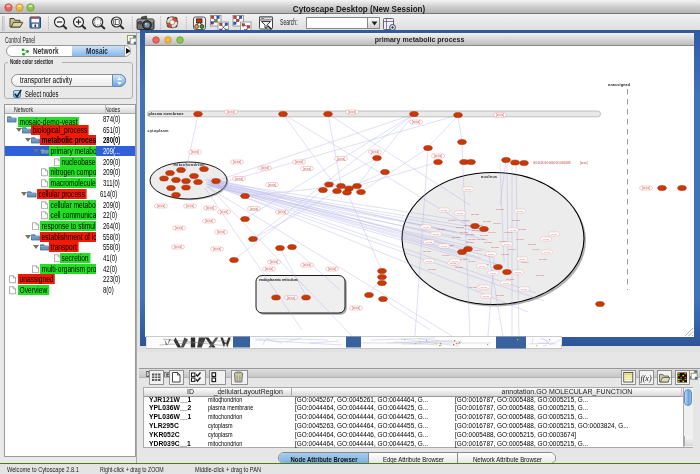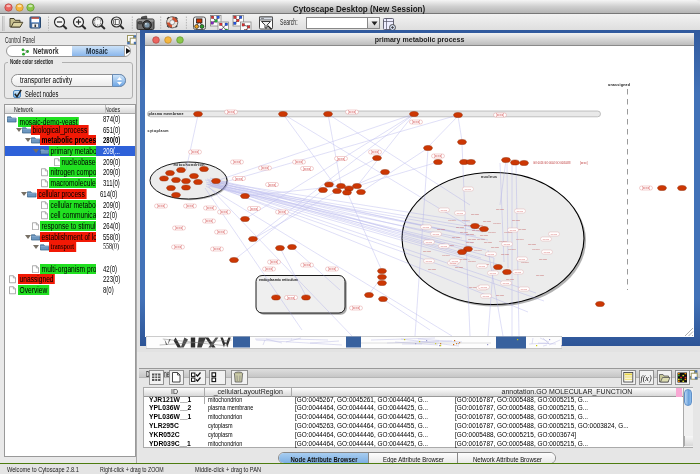--- a/index.html
+++ b/index.html
@@ -312,30 +312,40 @@
       <div style="position:absolute;left:20.0px;top:3.2px;width:0;height:0;border-left:3.4px solid transparent;border-right:3.4px solid transparent;border-top:4.6px solid #777065"></div>
       <div style="position:absolute;left:26.0px;top:1.2px;line-height:0"><svg width="9.5" height="8" viewBox="0 0 11 9">
           <path d="M0.5 2.5 L0.5 8 L10.5 8 L10.5 3.5 L5.5 3.5 L4.5 2 L0.5 2 Z" fill="#6d97c0" stroke="#2f5a80" stroke-width="0.8"></path>
           <path d="M0.5 3.8 L10.5 3.8" stroke="#8fb3d4" stroke-width="0.7"></path>
         </svg></div>
       <div style="position:absolute;left:35.5px;top:0.2px;width:55.5px;height:10px;overflow:hidden">
         <div style="position:absolute;left:0;top:0;background:#f21905;font-size:8.3px;line-height:10px;color:#000;padding:0 2px;white-space:nowrap;transform:scaleX(0.8);transform-origin:0 0">establishment of localiz</div>
       </div>
       <div style="position:absolute;left:98.5px;top:0.2px;font-size:8.3px;line-height:10px;color:#000;white-space:nowrap;transform:scaleX(0.72);transform-origin:0 0">558(0)</div>
     </div>
-    <div style="position:absolute;left:4.5px;top:242.2px;width:130px;height:10.4px;font-family:Liberation Serif, serif;">
+    <div style="position:absolute;left:4.5px;top:242.2px;width:130px;height:10.4px;">
       <div style="position:absolute;left:28.5px;top:3.2px;width:0;height:0;border-left:3.4px solid transparent;border-right:3.4px solid transparent;border-top:4.6px solid #777065"></div>
       <div style="position:absolute;left:35.0px;top:1.2px;line-height:0"><svg width="9.5" height="8" viewBox="0 0 11 9">
           <path d="M0.5 2.5 L0.5 8 L10.5 8 L10.5 3.5 L5.5 3.5 L4.5 2 L0.5 2 Z" fill="#6d97c0" stroke="#2f5a80" stroke-width="0.8"></path>
           <path d="M0.5 3.8 L10.5 3.8" stroke="#8fb3d4" stroke-width="0.7"></path>
         </svg></div>
       <div style="position:absolute;left:44.5px;top:0.2px;width:46.5px;height:10px;overflow:hidden">
         <div style="position:absolute;left:0;top:0;background:#f21905;font-size:8.3px;line-height:10px;color:#000;padding:0 2px;white-space:nowrap;transform:scaleX(0.8);transform-origin:0 0">transport</div>
       </div>
       <div style="position:absolute;left:98.5px;top:0.2px;font-size:8.3px;line-height:10px;color:#000;white-space:nowrap;transform:scaleX(0.72);transform-origin:0 0">558(0)</div>
+    </div>
+    <div style="position:absolute;left:4.5px;top:252.9px;width:130px;height:10.4px;">
+      <div style="position:absolute;left:49.0px;top:1.2px;line-height:0"><svg width="7" height="8.5" viewBox="0 0 8 9">
+          <path d="M0.5 0.5 L5 0.5 L7.5 3 L7.5 8.5 L0.5 8.5 Z" fill="#fff" stroke="#888" stroke-width="0.8"></path>
+          <path d="M5 0.5 L5 3 L7.5 3" fill="none" stroke="#888" stroke-width="0.7"></path>
+        </svg></div>
+      <div style="position:absolute;left:55.5px;top:0.2px;width:35.5px;height:10px;overflow:hidden">
+        <div style="position:absolute;left:0;top:0;background:#21e021;font-size:8.3px;line-height:10px;color:#000;padding:0 2px;white-space:nowrap;transform:scaleX(0.8);transform-origin:0 0">secretion</div>
+      </div>
+      <div style="position:absolute;left:98.5px;top:0.2px;font-size:8.3px;line-height:10px;color:#000;white-space:nowrap;transform:scaleX(0.72);transform-origin:0 0">41(0)</div>
     </div>
     <div style="position:absolute;left:4.5px;top:263.6px;width:130px;height:10.4px;">
       <div style="position:absolute;left:27.5px;top:1.2px;line-height:0"><svg width="7" height="8.5" viewBox="0 0 8 9">
           <path d="M0.5 0.5 L5 0.5 L7.5 3 L7.5 8.5 L0.5 8.5 Z" fill="#fff" stroke="#888" stroke-width="0.8"></path>
           <path d="M5 0.5 L5 3 L7.5 3" fill="none" stroke="#888" stroke-width="0.7"></path>
         </svg></div>
       <div style="position:absolute;left:35.5px;top:0.2px;width:55.5px;height:10px;overflow:hidden">
         <div style="position:absolute;left:0;top:0;background:#21e021;font-size:8.3px;line-height:10px;color:#000;padding:0 2px;white-space:nowrap;transform:scaleX(0.8);transform-origin:0 0">multi-organism process</div>
       </div>
       <div style="position:absolute;left:98.5px;top:0.2px;font-size:8.3px;line-height:10px;color:#000;white-space:nowrap;transform:scaleX(0.72);transform-origin:0 0">42(0)</div>
@@ -947,27 +957,27 @@
       <rect x="7.4" y="8.7" width="1.7" height="1.4" fill="#111"></rect>
       <rect x="9.600000000000001" y="8.7" width="1.7" height="1.4" fill="#e80"></rect>
       <rect x="3.0" y="10.6" width="1.7" height="1.4" fill="#e80"></rect>
       <rect x="5.2" y="10.6" width="1.7" height="1.4" fill="#111"></rect>
       <rect x="7.4" y="10.6" width="1.7" height="1.4" fill="#dd2"></rect>
       <rect x="9.600000000000001" y="10.6" width="1.7" height="1.4" fill="#111"></rect>
     </g>
   </svg>
 <div style="position:absolute;left:143px;top:387px;width:550px;height:61px;background:#fff;border:1px solid #aaa">
     <div style="position:absolute;left:0;top:0;width:548px;height:8.5px;background:linear-gradient(#fdfdfd,#d8d8d8);border-bottom:1px solid #999"></div>
-    <div style="position:absolute;left:0px;top:0;width:61px;height:16px;border-right:1px solid #aaa;overflow:hidden">
+    <div style="position:absolute;left:16px;top:0;width:61px;height:16px;border-right:1px solid #aaa;overflow:hidden">
       <div style="width:61px;text-align:center;font-size:7.6px;line-height:8.8px;color:#222;white-space:nowrap;transform:scaleX(0.92);transform-origin:50% 0">ID</div>
     </div>
     <div style="position:absolute;left:61px;top:0;width:86.5px;height:8.5px;border-right:1px solid #aaa;overflow:hidden">
       <div style="width:86.5px;text-align:center;font-size:7.6px;line-height:8.8px;color:#222;white-space:nowrap;transform:scaleX(0.92);transform-origin:50% 0">_cellularLayoutRegion</div>
     </div>
-    <div style="position:absolute;left:307.5px;top:0;width:230.0px;height:8.5px;border-right:6px solid #f9a8d4;overflow:hidden">
+    <div style="position:absolute;left:307.5px;top:0;width:230.0px;height:8.5px;border-right:1px solid #f9a8d4;overflow:hidden">
       <div style="width:230.0px;text-align:center;font-size:7.6px;line-height:8.8px;color:#222;white-space:nowrap;transform:scaleX(0.92);transform-origin:50% 0">annotation.GO MOLECULAR_FUNCTION</div>
     </div>
     <div style="position:absolute;left:5px;top:7.5px;width:60px;height:8.8px;font-size:7.3px;font-weight:bold;line-height:8.8px;color:#000;white-space:nowrap;overflow:hidden;transform:scaleX(0.93);transform-origin:0 0">YJR121W__1</div>
     <div style="position:absolute;left:64px;top:7.5px;width:111px;height:8.8px;font-size:7.3px;font-weight:normal;line-height:8.8px;color:#000;white-space:nowrap;overflow:hidden;transform:scaleX(0.75);transform-origin:0 0">mitochondrion</div>
     <div style="position:absolute;left:150.5px;top:7.5px;width:178px;height:8.8px;font-size:7.3px;font-weight:normal;line-height:8.8px;color:#000;white-space:nowrap;overflow:hidden;transform:scaleX(0.88);transform-origin:0 0">[GO:0045267, GO:0045261, GO:0044464, G...</div>
     <div style="position:absolute;left:310.5px;top:7.5px;width:258px;height:8.8px;font-size:7.3px;font-weight:normal;line-height:8.8px;color:#000;white-space:nowrap;overflow:hidden;transform:scaleX(0.88);transform-origin:0 0">[GO:0016787, GO:0005488, GO:0005215, G...</div>
     <div style="position:absolute;left:5px;top:16.35px;width:60px;height:8.8px;font-size:7.3px;font-weight:bold;line-height:8.8px;color:#000;white-space:nowrap;overflow:hidden;transform:scaleX(0.93);transform-origin:0 0">YPL036W__2</div>
     <div style="position:absolute;left:64px;top:16.35px;width:111px;height:8.8px;font-size:7.3px;font-weight:normal;line-height:8.8px;color:#000;white-space:nowrap;overflow:hidden;transform:scaleX(0.75);transform-origin:0 0">plasma membrane</div>
     <div style="position:absolute;left:150.5px;top:16.35px;width:178px;height:8.8px;font-size:7.3px;font-weight:normal;line-height:8.8px;color:#000;white-space:nowrap;overflow:hidden;transform:scaleX(0.88);transform-origin:0 0">[GO:0044464, GO:0044444, GO:0044425, G...</div>
     <div style="position:absolute;left:310.5px;top:16.35px;width:258px;height:8.8px;font-size:7.3px;font-weight:normal;line-height:8.8px;color:#000;white-space:nowrap;overflow:hidden;transform:scaleX(0.88);transform-origin:0 0">[GO:0016787, GO:0005488, GO:0005215, G...</div>

